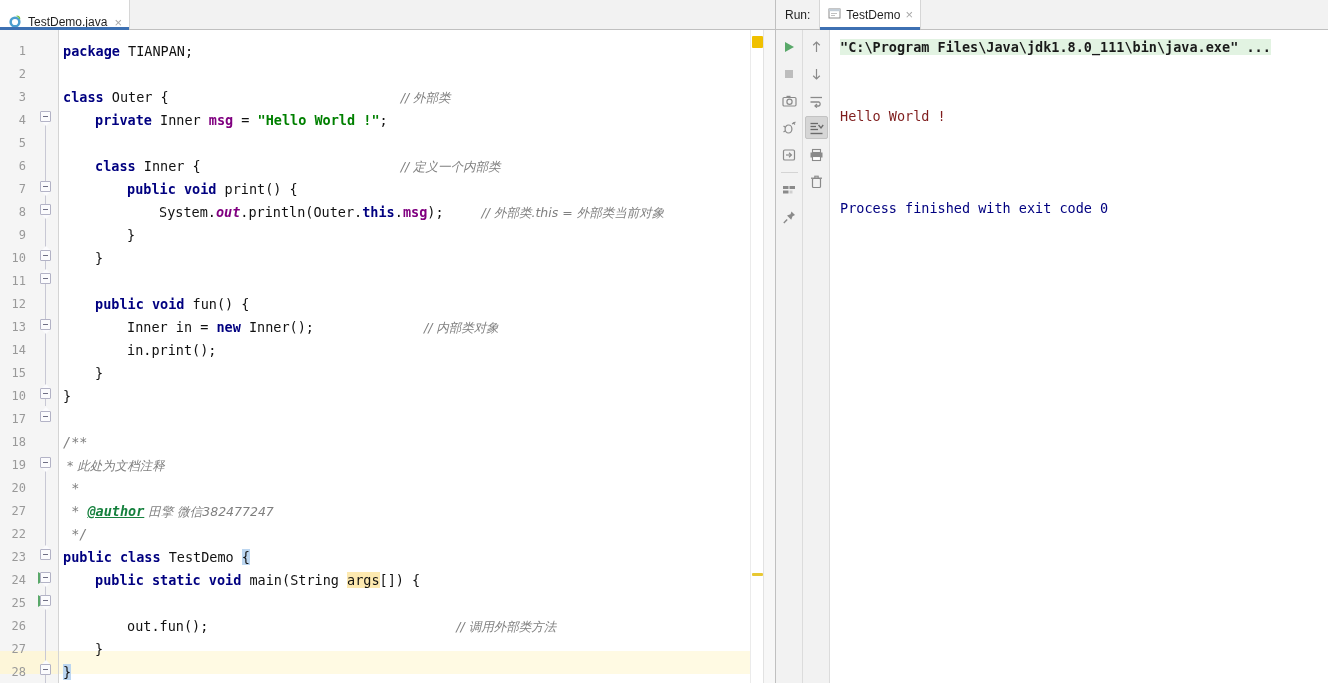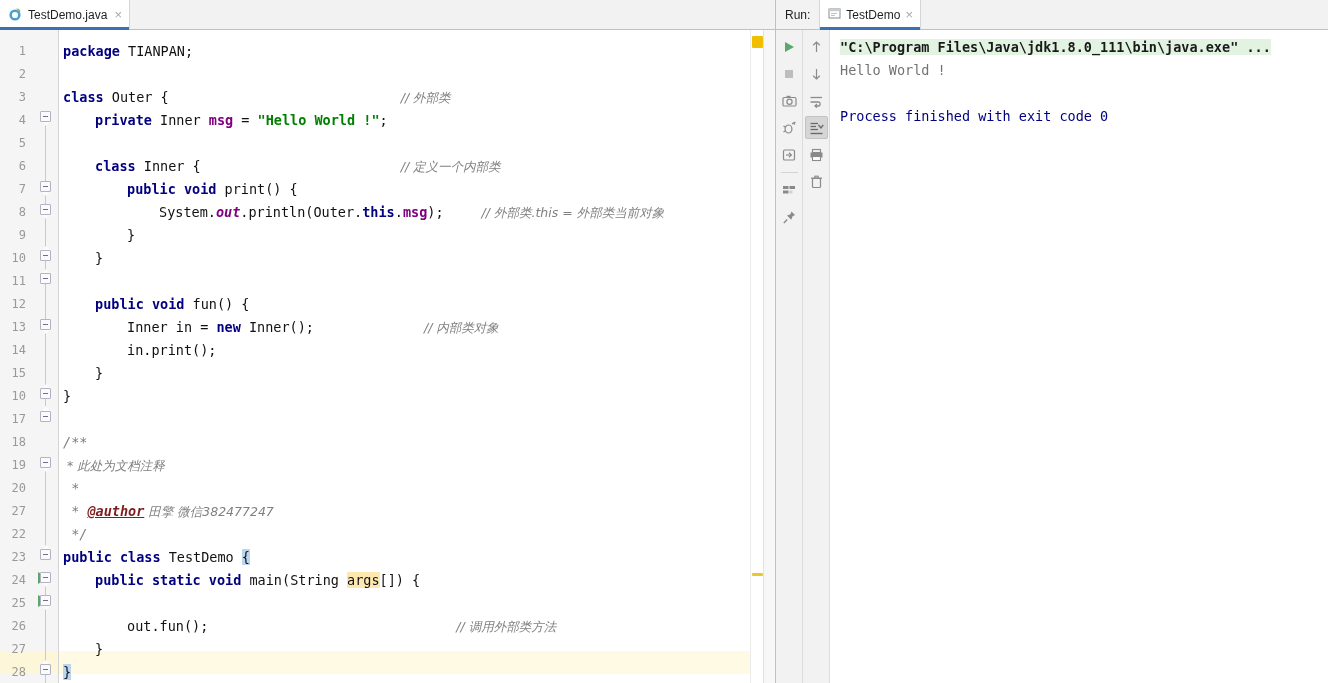--- a/index.html
+++ b/index.html
@@ -28,21 +28,21 @@
   #editor-tabstrip {
     height: 30px;
     background: #f2f2f2;
     border-bottom: 1px solid #c0c0c0;
     display: flex; align-items: flex-end;
     position: relative;
     flex: 0 0 30px;
   }
   .etab {
     height: 29px;
-    display: flex; align-items: center;
+    display: flex; align-items: flex-end;
     gap: 5px;
     padding: 0 7px 0 8px;
     background: #ffffff;
     border-right: 1px solid #d6d6d6;
     position: relative;
     font-size: 12px;
     color: #1c1c1c;
   }
   .etab.active::after {
     content: "";
@@ -124,21 +124,21 @@
     height: 23px;
     color: #111111;
     letter-spacing: 0px;
   }
   .kw  { color: #000080; font-weight: bold; }
   .str { color: #008000; font-weight: bold; }
   .fld { color: #800080; font-weight: bold; }
   .stat{ color: #800080; font-weight: bold; font-style: italic; margin-top: 21px; }
   .cmt { color: #808080; font-style: italic; font-family: "DejaVu Sans", sans-serif; font-size: 12.5px;}
   .doc { color: #808080; font-style: italic; font-family: "DejaVu Sans Mono", monospace;}
-  .tag { color: #7f1d1d; font-weight: bold; font-style: italic; text-decoration: underline; }
+  .tag { color: #15803d; font-weight: bold; font-style: italic; text-decoration: underline; }
   .brace-hl { background: #bcd6f0; }
   .param-hl { background: #fde9b0; }
 
   .cur-line-hl {
     position: absolute;
     left: 0; right: 0;
     height: 23px;
     background: #fffae3;
   }
   .cur-line-gutter {
@@ -287,21 +287,21 @@
     display: block;
   }
   .cline.cmdline {
     color: #1a1a1a;
     font-weight: bold;
   }
   .cline .cmdbg {
     background: #e2f3e2;
     display: inline;
   }
-  .cline.plain { color: #737373; }
+  .cline.plain { color: #7f1d1d; margin-top: 46px; }
   .cline.exit { color: #000080; }
 </style>
 </head>
 <body>
 
 <div id="app">
 
   <div id="editor-pane">
 
     <div id="editor-tabstrip">

